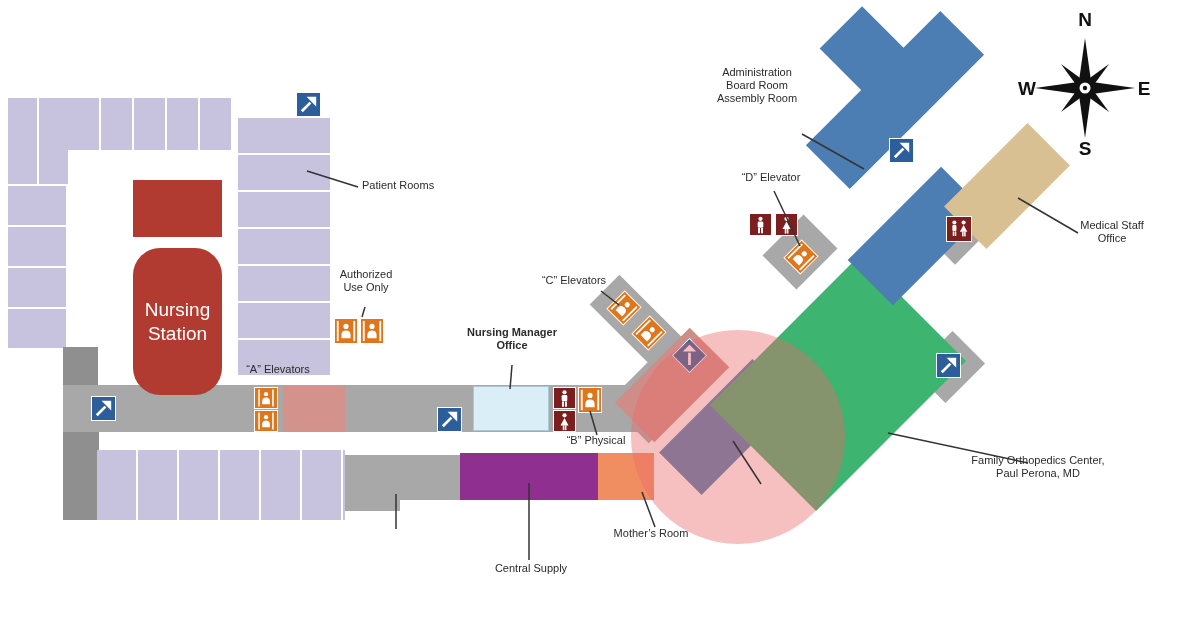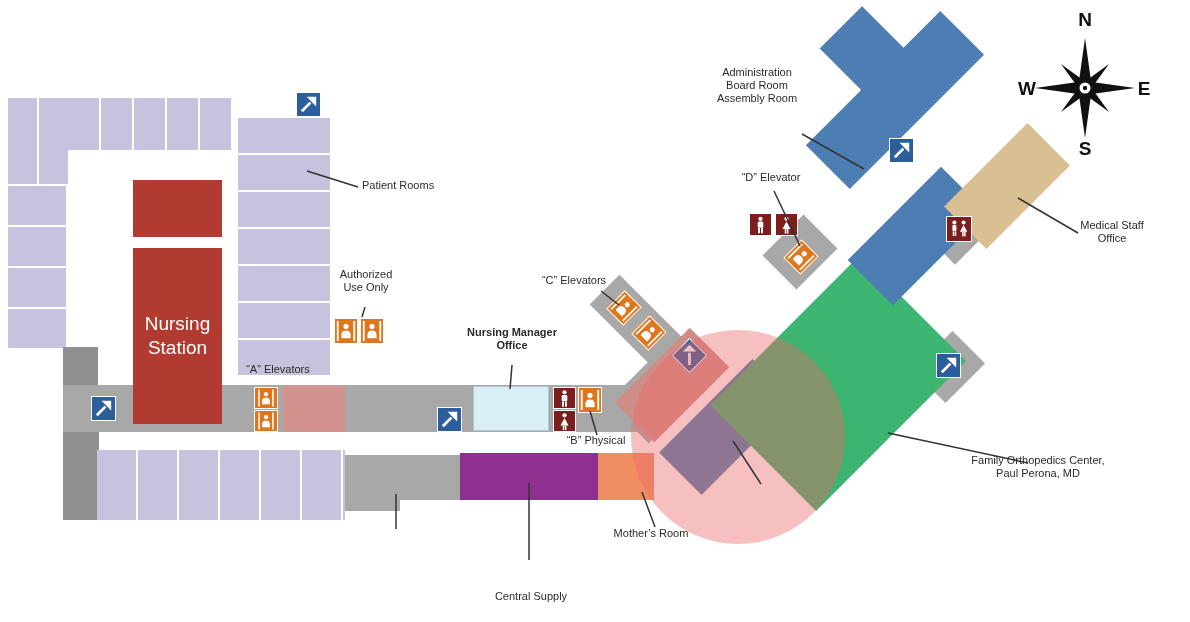--- a/index.html
+++ b/index.html
@@ -49,21 +49,21 @@
   <div class="abs rooms hdiv" style="left:8px;top:186px;width:58px;height:164px;--cell:41px;"></div>
   <div class="abs dgray" style="left:63px;top:347px;width:35px;height:40px;"></div>
   <div class="abs dgray" style="left:63px;top:430px;width:36px;height:90px;"></div>
   <div class="abs gray" style="left:63px;top:385px;width:600px;height:47px;"></div>
   <div class="abs rooms vdiv" style="left:97px;top:450px;width:248px;height:70px;--cell:41px;"></div>
   <div class="abs gray" style="left:345px;top:455px;width:115px;height:45px;"></div>
   <div class="abs gray" style="left:345px;top:498px;width:55px;height:13px;"></div>
   <div class="abs" style="left:283px;top:386px;width:62px;height:46px;background:var(--pink-room);"></div>
   <div class="abs" style="left:473px;top:386px;width:76px;height:45px;background:var(--office-lightblue);border:1px solid #aac8d8;"></div>
   <div class="abs" style="left:133px;top:180px;width:89px;height:57px;background:var(--red-block);"></div>
-  <div class="abs" style="left:133px;top:248px;width:89px;height:176px;background:var(--red-block);display:flex;align-items:center;justify-content:center;">
+  <div class="abs" style="left:133px;top:248px;width:89px;height:147px;background:var(--red-block);display:flex;align-items:center;justify-content:center;border-radius:27px;">
     <div class="room-label">Nursing
 Station</div>
   </div>
   <div class="abs" style="left:460px;top:453px;width:138px;height:47px;background:var(--purple-room);"></div>
   <div class="abs" style="left:598px;top:453px;width:56px;height:47px;background:var(--orange-room);"></div>
 
   <div class="abs gray diagL" style="left:615px;top:362px;width:90px;height:58px;"></div>
   <div class="abs gray diagR" style="left:587px;top:311px;width:120px;height:42px;"></div>
   <div class="abs gray diagL" style="left:771px;top:228px;width:58px;height:48px;"></div>
   <div class="abs gray diagL" style="left:921px;top:344px;width:56px;height:46px;"></div>
@@ -258,21 +258,21 @@
   <div class="lbl ctr" style="left:771px;top:171px;">“D” Elevator</div>
   <div class="lbl ctr" style="left:596px;top:434px;">“B” Physical</div>
   <div class="lbl ctr" style="left:757px;top:66px;">Administration
 Board Room
 Assembly Room</div>
   <div class="lbl ctr" style="left:1112px;top:219px;">Medical Staff
 Office</div>
   <div class="lbl ctr" style="left:1038px;top:454px;">Family Orthopedics Center,
 Paul Perona, MD</div>
   <div class="lbl ctr" style="left:651px;top:527px;">Mother’s Room</div>
-  <div class="lbl ctr" style="left:531px;top:562px;margin-top:28px;">Central Supply</div>
+  <div class="lbl ctr" style="left:531px;top:562px;">Central Supply</div>
 
   <svg id="compass" width="145" height="158" viewBox="0 0 145 158">
     <text x="72" y="24" text-anchor="middle">N</text>
     <text x="14" y="93" text-anchor="middle">W</text>
     <text x="131" y="93" text-anchor="middle">E</text>
     <text x="72" y="153" text-anchor="middle">S</text>
     <g fill="#111">
       <polygon points="72,36 78,79 72,86 66,79"></polygon>
       <polygon points="72,36 78,79 72,86 66,79" transform="rotate(90 72 86)"></polygon>
       <polygon points="72,36 78,79 72,86 66,79" transform="rotate(180 72 86)"></polygon>

